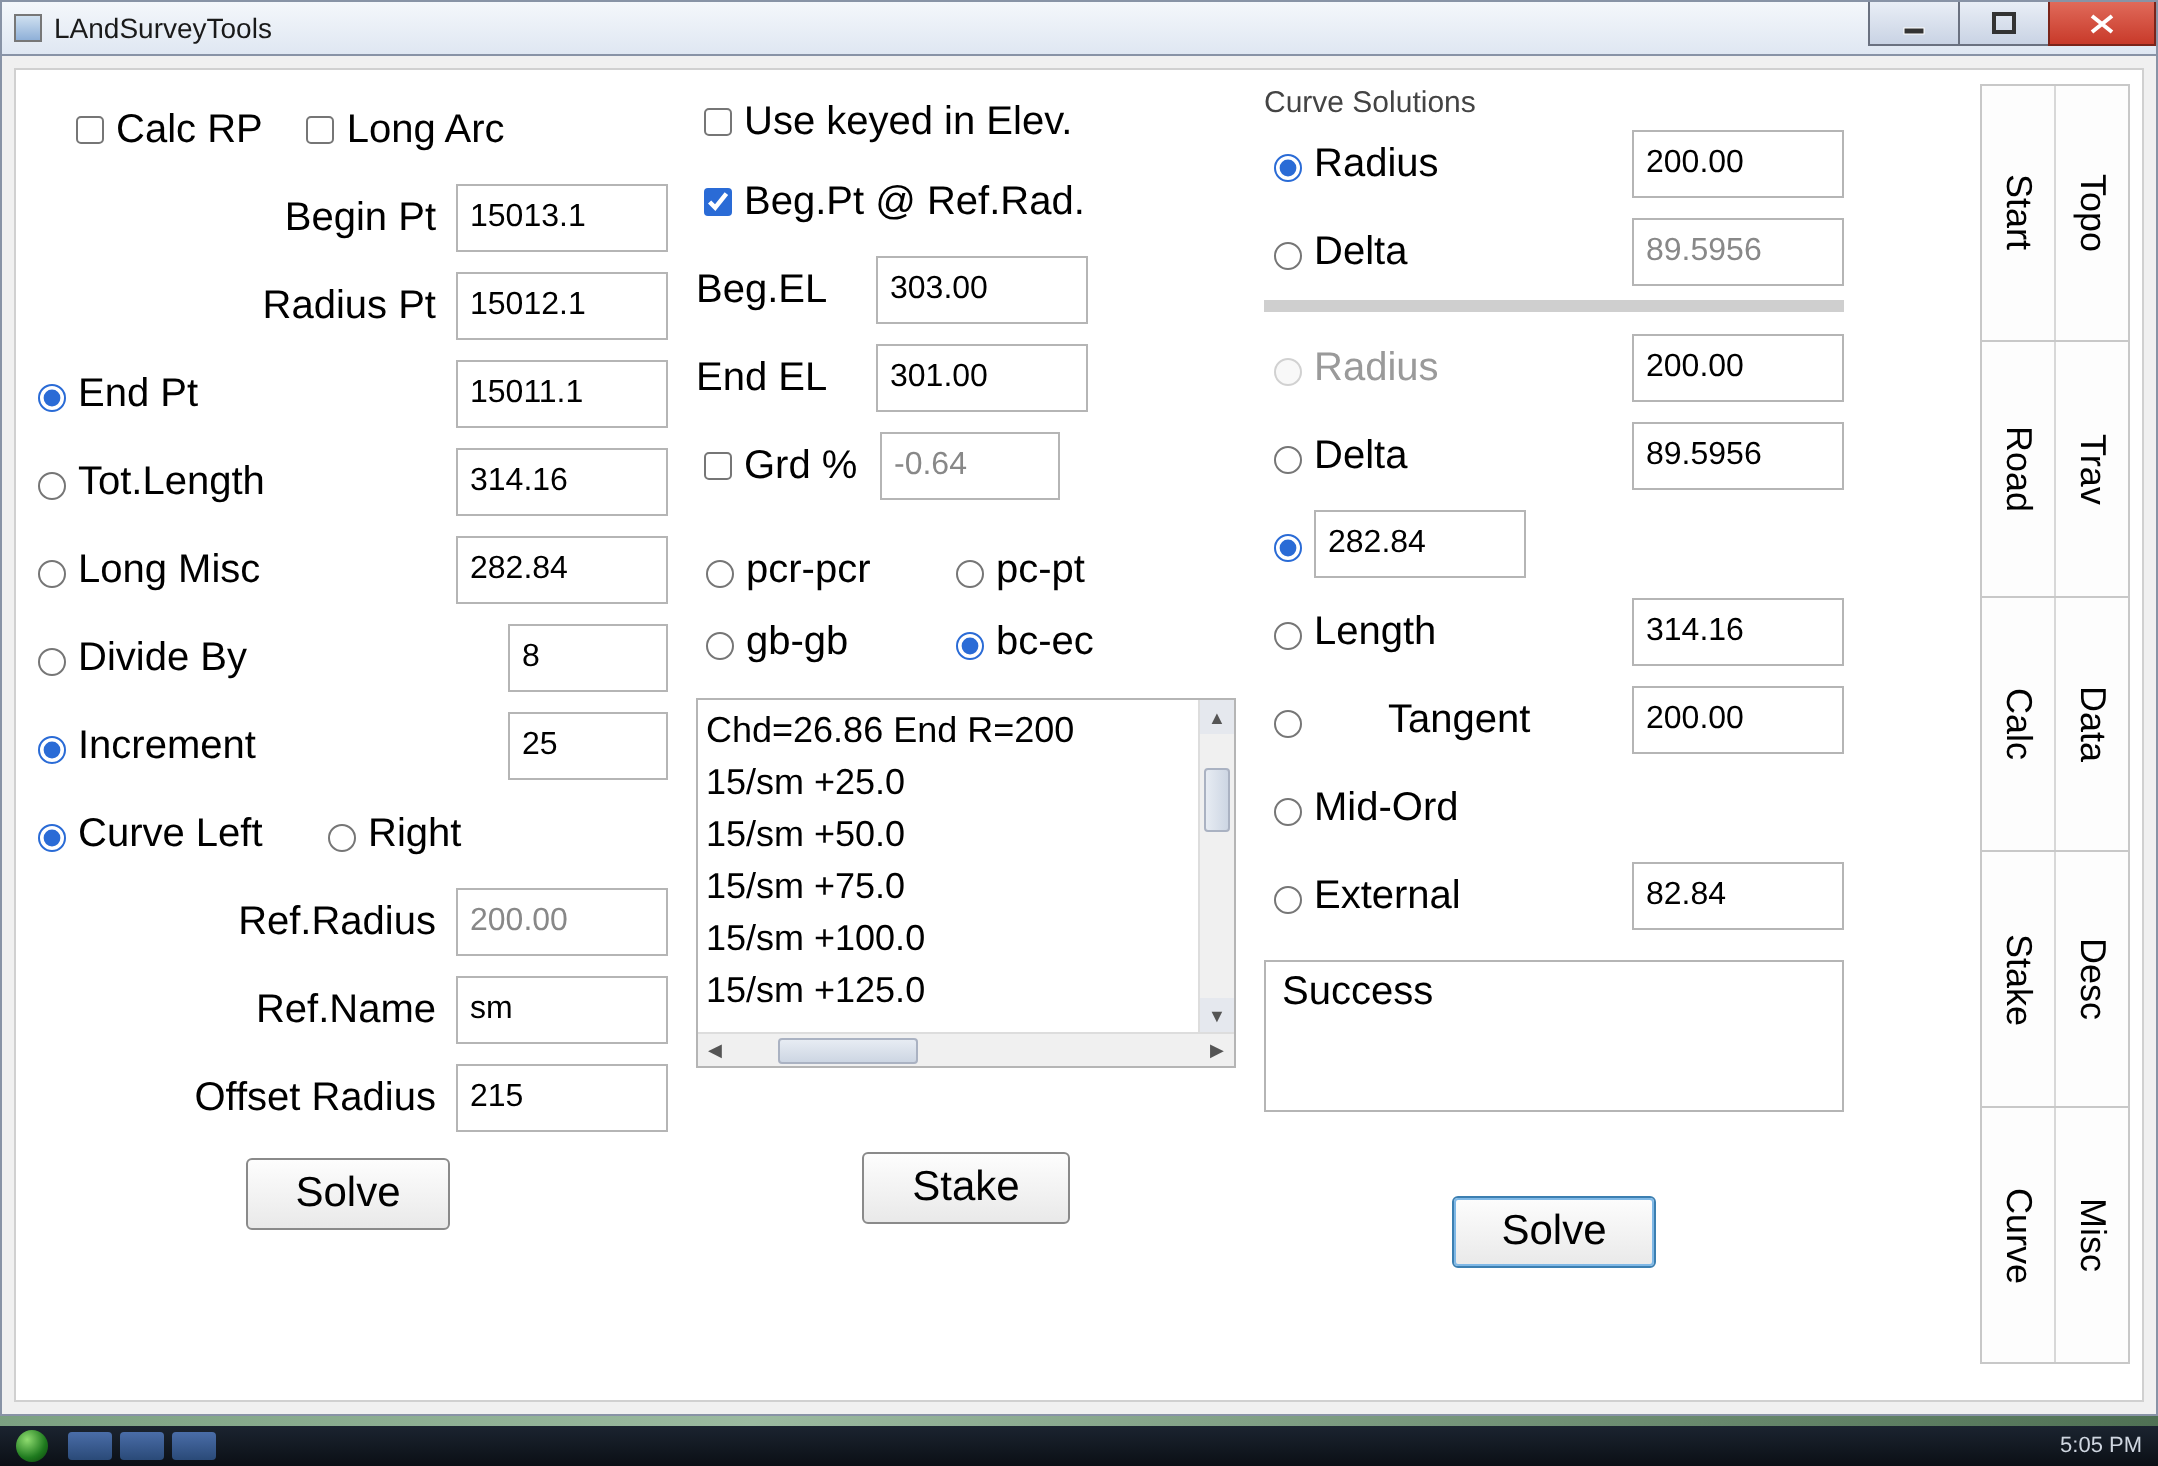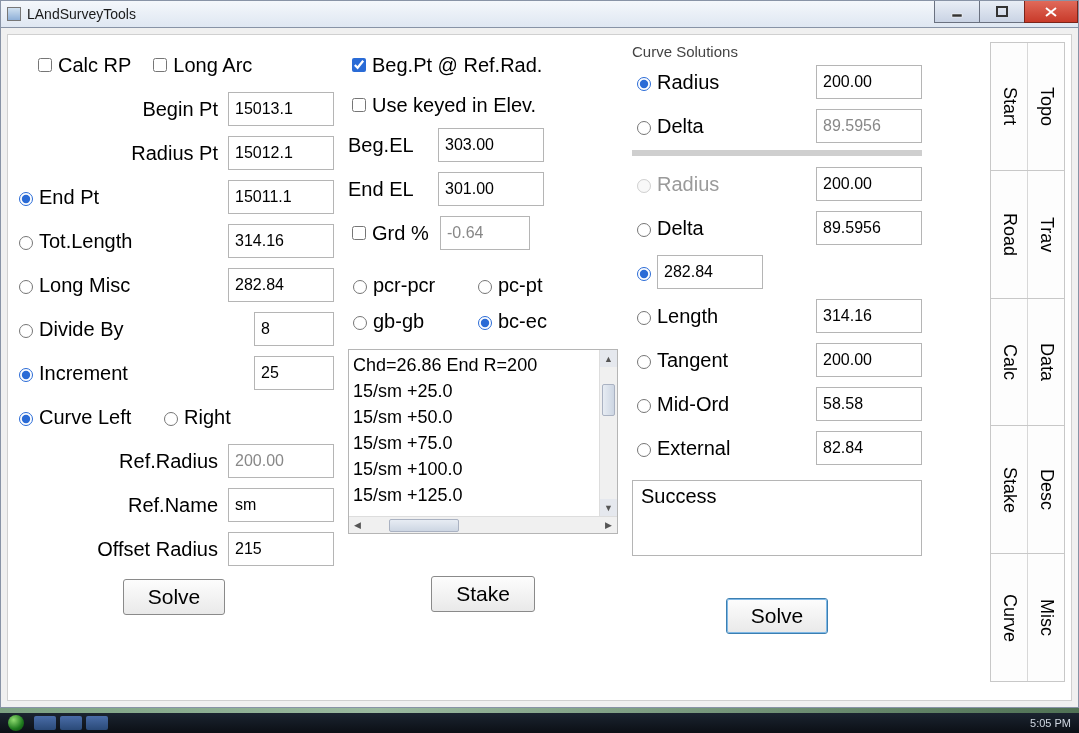--- a/index.html
+++ b/index.html
@@ -151,27 +151,27 @@
           <div class="row">
             <span class="lbl" style="flex:1;text-align:right;padding-right:10px;">Offset Radius</span>
             <input class="txt" value="215" style="">
           </div>
           <div class="row" style="justify-content:center; height:52px;">
             <button class="btn">Solve</button>
           </div>
         </div>
 
         <div class="col c2">
-          <div class="row">
-            <input type="checkbox" class="chk" checked="" style="">
-            <span class="lbl">Beg.Pt @ Ref.Rad.</span>
-          </div>
           <div class="row" style="height:36px;">
             <input type="checkbox" class="chk" style="">
             <span class="lbl">Use keyed in Elev.</span>
+          </div>
+          <div class="row">
+            <input type="checkbox" class="chk" checked="" style="">
+            <span class="lbl">Beg.Pt @ Ref.Rad.</span>
           </div>
           <div class="row">
             <span class="lbl" style="width:90px;">Beg.EL</span>
             <input class="txt" value="303.00" style="">
           </div>
           <div class="row">
             <span class="lbl" style="width:90px;">End EL</span>
             <input class="txt" value="301.00" style="">
           </div>
           <div class="row">
@@ -245,27 +245,26 @@
             <input type="radio" class="rdo" checked="" style="">
             <input class="txt" value="282.84" style="">
           </div>
           <div class="row">
             <input type="radio" class="rdo" style="">
             <span class="lbl" style="flex:1;">Length</span>
             <input class="txt" value="314.16" style="">
           </div>
           <div class="row">
             <input type="radio" class="rdo" style="">
-            <span class="lbl" style="flex:1;">Tangent</span>
+            <span class="lbl" style="flex:1;margin-left:37px;">Tangent</span>
             <input class="txt" value="200.00" style="">
           </div>
           <div class="row">
             <input type="radio" class="rdo" style="">
             <span class="lbl" style="flex:1;">Mid-Ord</span>
-            <input class="txt" value="58.58" style="">
           </div>
           <div class="row">
             <input type="radio" class="rdo" style="">
             <span class="lbl" style="flex:1;">External</span>
             <input class="txt" value="82.84" style="">
           </div>
           <div style="height:10px;"></div>
           <div class="msgbox">Success</div>
           <div class="row" style="justify-content:center; height:60px; margin-top:30px;">
             <button class="btn focus">Solve</button>

